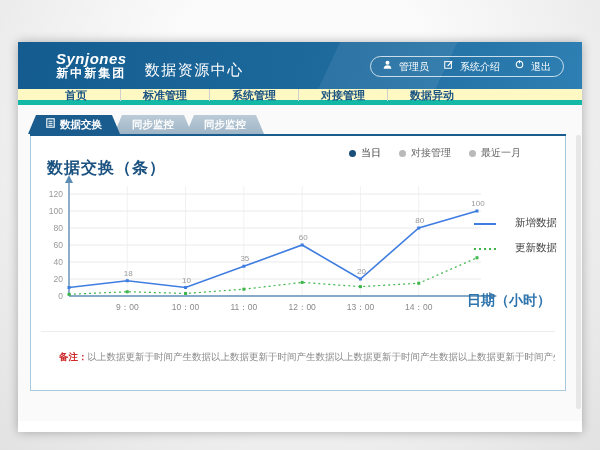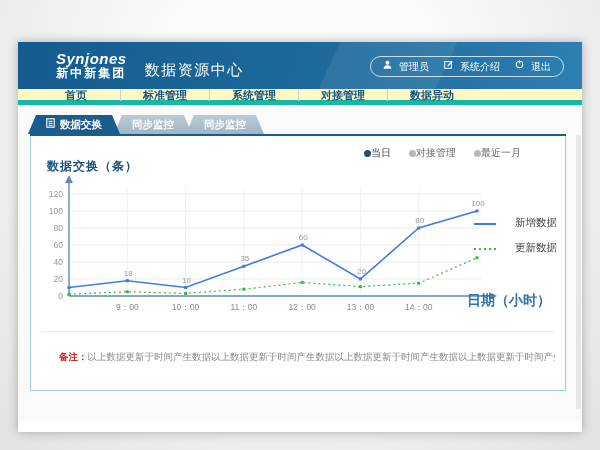--- a/index.html
+++ b/index.html
@@ -55,25 +55,25 @@
     display:flex; align-items:center; gap:5px;
   }
   .tab.active { background:#1a5c8d; z-index:3; }
   .tab.inactive { background:linear-gradient(#bccbd8,#9fb5c5); }
   .tab-underline { position:absolute; top:29px; left:12px; width:536px; height:2px; background:#1a5c8d; }
   .panel {
     position:absolute; top:31px; left:12px; width:536px; height:255px;
     background:#fff; border:1px solid #a8c8dd; border-top:none;
   }
   .filters { position:absolute; top:10px; right:44px; display:flex; gap:18px; }
-  .filter { display:flex; align-items:center; font-size:10px; color:#666; cursor:pointer; }
+  .filter { display:flex; align-items:center; gap:5px; font-size:10px; color:#666; cursor:pointer; }
   .filter .dot { width:7px; height:7px; border-radius:50%; background:#b9b9b9; }
   .filter.sel .dot { background:#1a4f7a; }
   .filter.sel { color:#333; }
-  .y-title { position:absolute; top:22px; left:16px; font-size:12px; font-weight:bold; color:#1b5280; letter-spacing:1px; }
+  .y-title { position:absolute; top:22px; left:16px; font-size:16px; font-weight:bold; color:#1b5280; letter-spacing:1px; }
   .chart-wrap { position:absolute; top:36px; left:6px; }
   .x-title { position:absolute; top:156px; right:14px; font-size:14px; font-weight:bold; color:#2e74ad; }
   .legend { position:absolute; top:80px; right:8px; display:flex; flex-direction:column; gap:11px; }
   .legend-row { display:flex; align-items:center; gap:18px; font-size:10.5px; color:#444; }
   .panel-divider { position:absolute; left:10px; right:10px; bottom:58px; height:1px; background:#ececec; }
   .note {
     position:absolute; left:28px; right:10px; bottom:26px;
     font-size:9.5px; color:#8a8a8a; white-space:nowrap; overflow:hidden;
   }
   .note b { color:#cc2a2a; font-weight:bold; }

